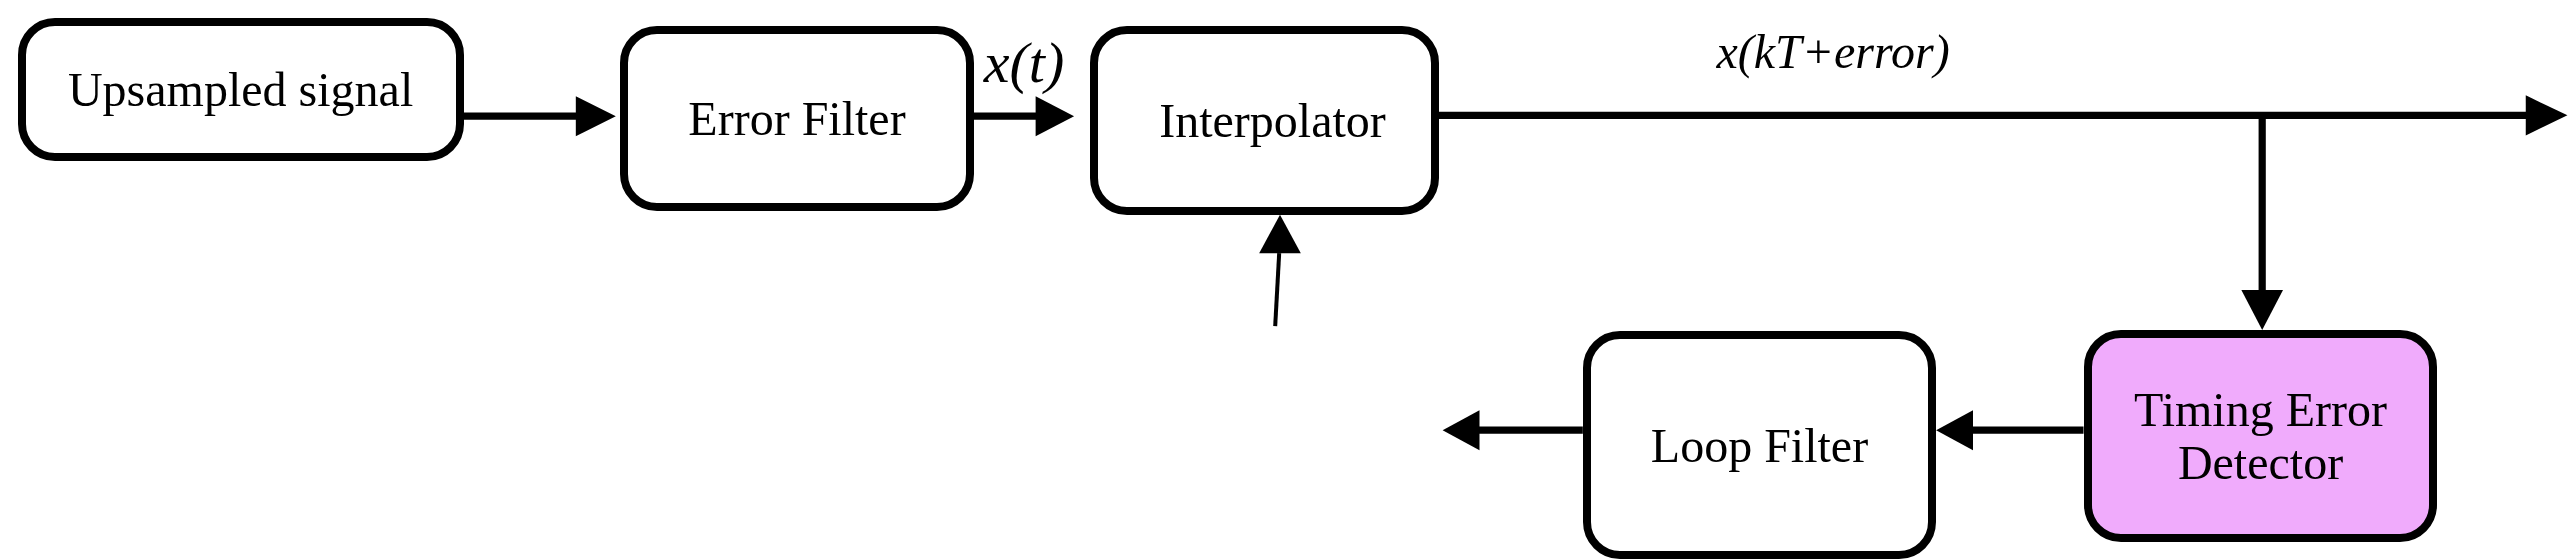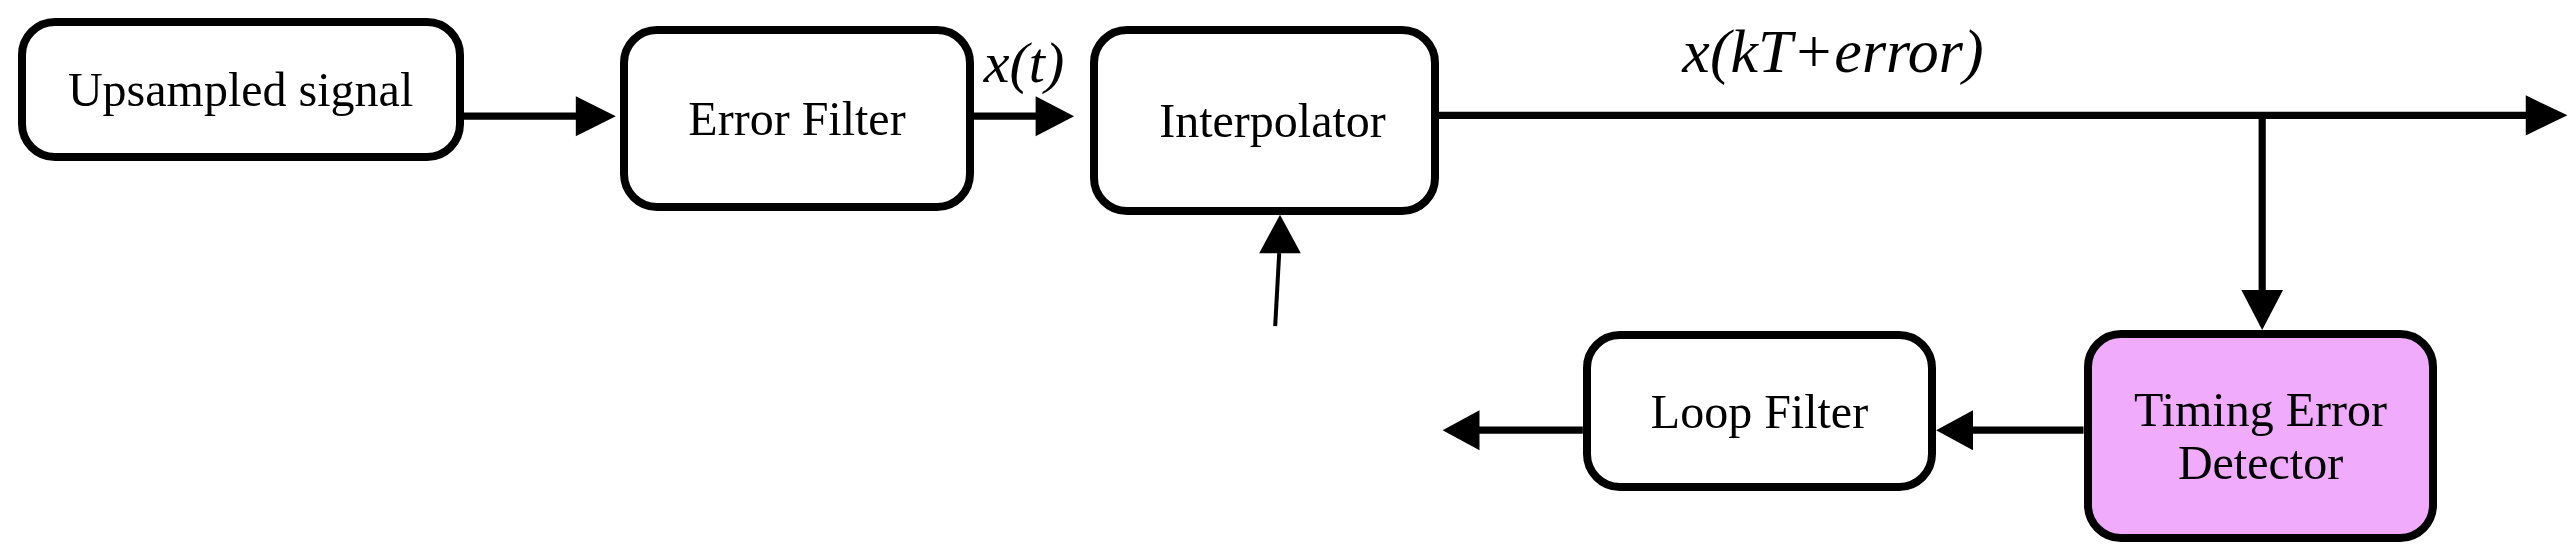--- a/index.html
+++ b/index.html
@@ -38,38 +38,38 @@
     line-height: 53px;
     white-space: pre-line;
   }
   .node--gray {
     background: #f0abfc;
   }
   .node--upsampled   { left: 17.6px;   top: 18.4px;  width: 446px; height: 143px; }
   .node--matchfilter { left: 620px;  top: 26px;  width: 354px; height: 185px; }
   .node--interp      { left: 1090px; top: 26px;  width: 349px; height: 189px; padding-left: 16px; }
   .node--interpctl   { left: 1088px; top: 326px; width: 353px; height: 211px; }
-  .node--loopfilter  { left: 1583px; top: 331px; width: 353px; height: 160px; }
+  .node--loopfilter  { left: 1583px; top: 331px; width: 353px; height: 228px; }
   .node--ted         { left: 2084px; top: 330px; width: 353px; height: 212px; }
   .sig-label {
     position: absolute;
     transform: translate(-50%, -50%);
     font-style: italic;
     white-space: nowrap;
   }
   .sig-label--xt {
     left: 1024px;
     top: 56px;
     font-size: 58px;
     margin-top: 6px;
   }
   .sig-label--xkt {
     left: 1833px;
     top: 51px;
-    font-size: 62px;
+    font-size: 48px;
   }
 </style>
 </head>
 <body>
 
 <div class="canvas">
 
   <svg class="connectors" viewBox="0 0 3214 699" xmlns="http://www.w3.org/2000/svg">
 
     <g>

